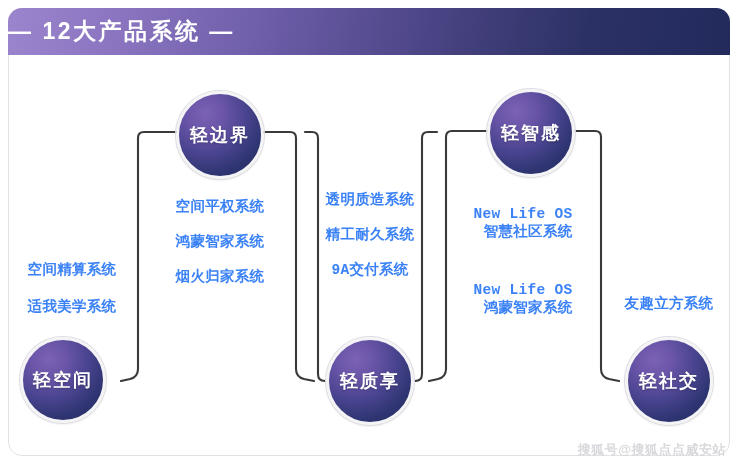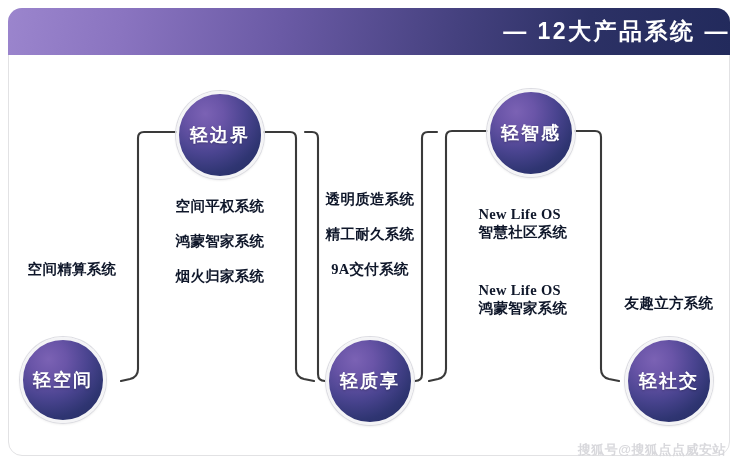--- a/index.html
+++ b/index.html
@@ -35,21 +35,21 @@
   .header-bar {
     position: absolute;
     left: 8px;
     top: 8px;
     width: 722px;
     height: 47px;
     border-radius: 14px 14px 0 0;
     background: linear-gradient(100deg, #9b85cd 0%, #8a74c0 16%, #6a5aa5 38%, #45417f 62%, #2c3165 80%, #222a5c 100%);
     display: flex;
     align-items: center;
-    justify-content: flex-end;
+    justify-content: flex-start;
     box-sizing: border-box;
     overflow: hidden;
   }
   .header-title {
     color: #ffffff;
     font-size: 23px;
     font-weight: bold;
     letter-spacing: 2.5px;
     white-space: nowrap;
     font-family: "Liberation Sans", "DejaVu Sans", sans-serif;
@@ -80,28 +80,28 @@
     text-shadow: 0 1px 2px rgba(0,0,0,0.25);
   }
   .node-label {
     font-size: 18px;
     line-height: 1;
     white-space: nowrap;
   }
   
   .leaf-text {
     position: absolute;
-    color: #0f172a;
+    color: #3b82f6;
     font-size: 14.5px;
     font-weight: bold;
     white-space: nowrap;
-    text-align: left;
+    text-align: right;
     transform: translateX(-50%);
     letter-spacing: 0.3px;
-    font-family: Liberation Serif, serif;
+    font-family: Liberation Mono, monospace;
   }
   .leaf-text .sub {
     display: block;
     font-weight: bold;
   }
   .leaf-text.two-line {
     line-height: 1.25;
   }
   .watermark {
     position: absolute;
@@ -136,20 +136,23 @@
       <path d="M 409 381 L 415 381 Q 422 381 422 374 L 422 138 Q 422 132 428 132 L 437 132"></path>
 
       <path d="M 492 141 L 492 137 Q 492 131 486 131 L 452 131 Q 446 131 446 137 L 446 369 Q 446 377 438 379 L 429 381"></path>
       <path d="M 570 141 L 570 137 Q 570 131 576 131 L 595 131 Q 601 131 601 137 L 601 369 Q 601 377 609 379 L 619 381"></path>
     </g>
   </svg>
 
   <div class="leaf-text" style="left:72px; top:260px;">
     <span>空间精算系统</span>
   </div>
+  <div class="leaf-text" style="left:72px; top:297px;">
+    <span>适我美学系统</span>
+  </div>
 
   <div class="leaf-text" style="left:220px; top:197px;">
     <span>空间平权系统</span>
   </div>
   <div class="leaf-text" style="left:220px; top:232px;">
     <span>鸿蒙智家系统</span>
   </div>
   <div class="leaf-text" style="left:220px; top:267px;">
     <span>烟火归家系统</span>
   </div>

